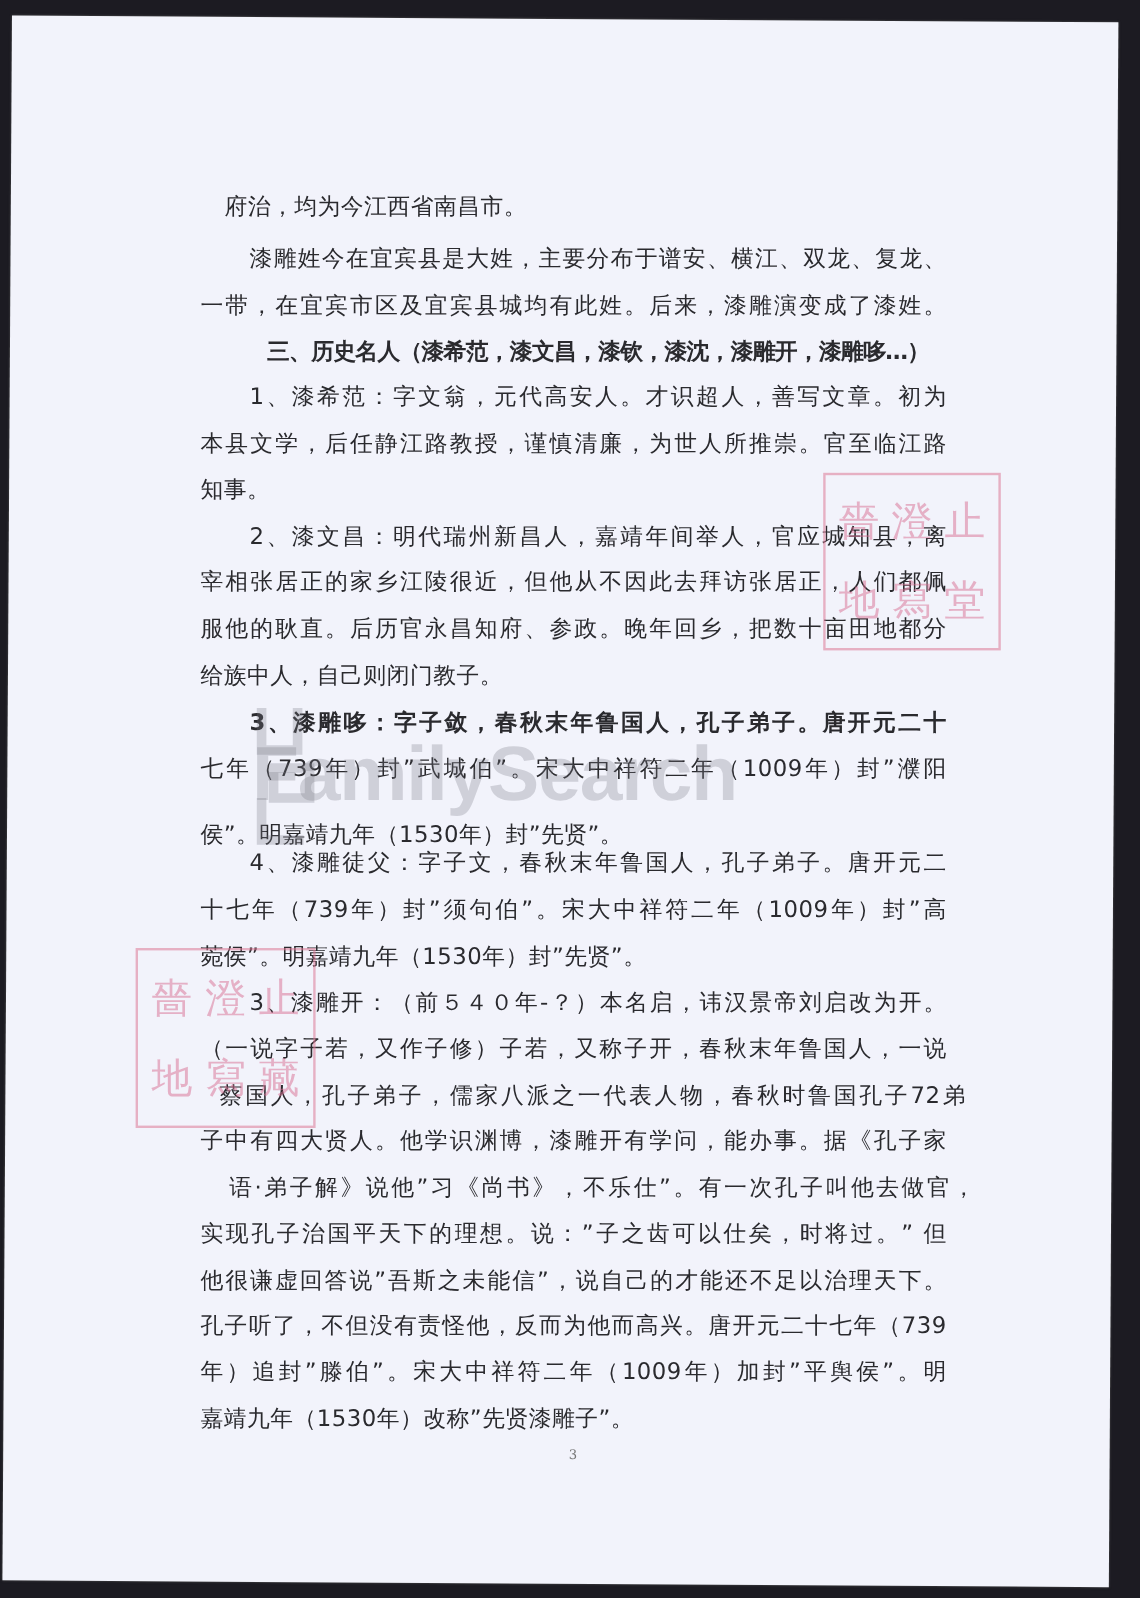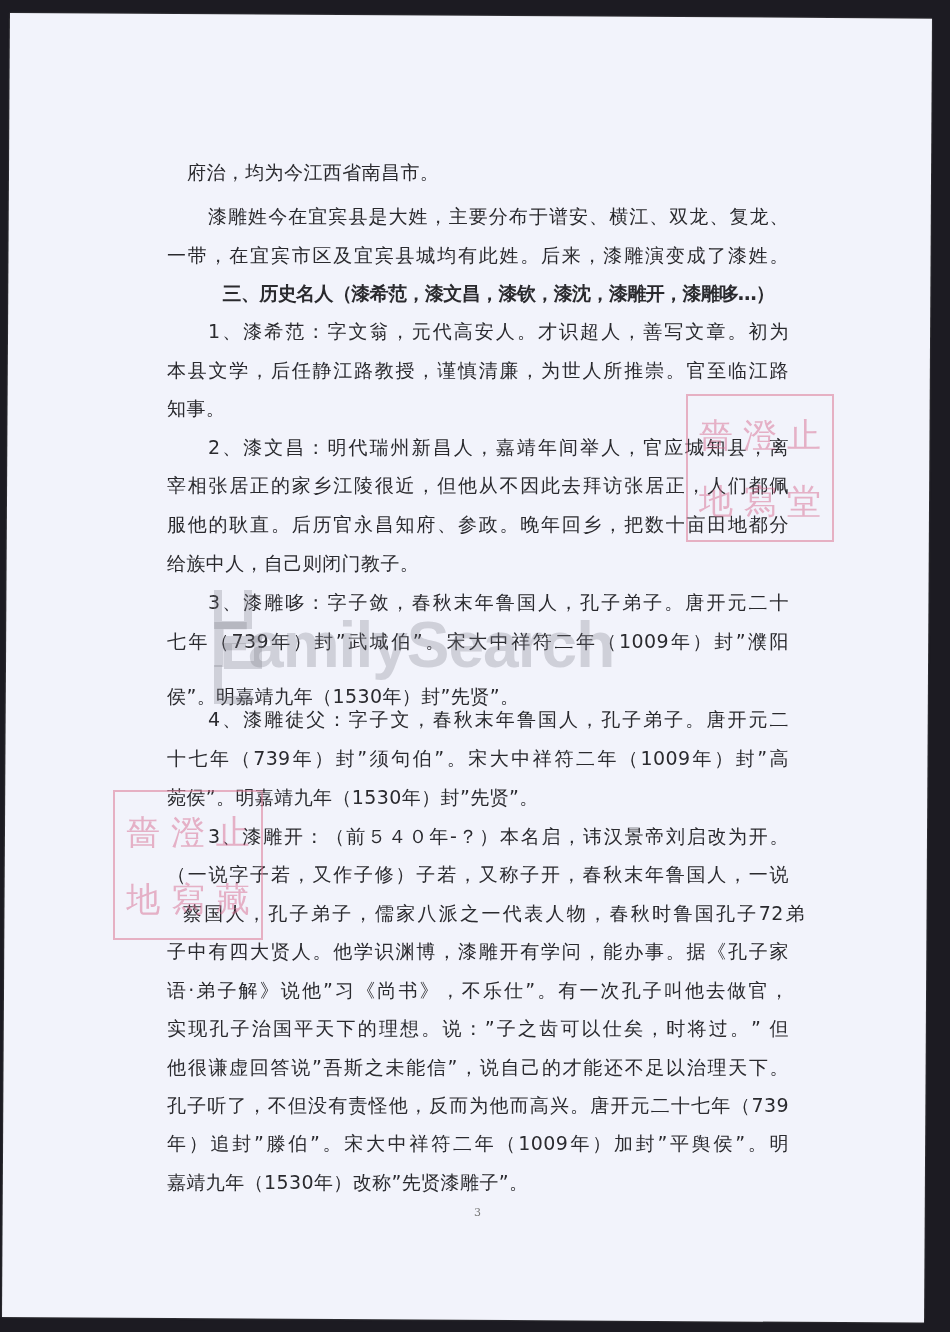--- a/index.html
+++ b/index.html
@@ -33,31 +33,31 @@
       <div class="line just" style="top: 204px; left: 208px; width: 581px;">漆雕姓今在宜宾县是大姓，主要分布于谱安、横江、双龙、复龙、</div>
       <div class="line just" style="top: 243px;">一带，在宜宾市区及宜宾县城均有此姓。后来，漆雕演变成了漆姓。</div>
       <div class="line head" style="top: 281px; left: 208px; width: 581px;">三、历史名人（漆希范，漆文昌，漆钦，漆沈，漆雕开，漆雕哆…）</div>
       <div class="line just" style="top: 319px; left: 208px; width: 581px;">1、漆希范：字文翁，元代高安人。才识超人，善写文章。初为</div>
       <div class="line just" style="top: 358px;">本县文学，后任静江路教授，谨慎清廉，为世人所推崇。官至临江路</div>
       <div class="line" style="top: 396px;">知事。</div>
       <div class="line just" style="top: 435px; left: 208px; width: 581px;">2、漆文昌：明代瑞州新昌人，嘉靖年间举人，官应城知县，离</div>
       <div class="line just" style="top: 473px;">宰相张居正的家乡江陵很近，但他从不因此去拜访张居正，人们都佩</div>
       <div class="line just" style="top: 512px;">服他的耿直。后历官永昌知府、参政。晚年回乡，把数十亩田地都分</div>
       <div class="line" style="top: 551px;">给族中人，自己则闭门教子。</div>
-      <div class="line just" style="top: 590px; left: 208px; width: 581px;">3、漆雕哆：字子敛，春秋末年鲁国人，孔子弟子。唐开元二十</div>
+      <div class="line just" style="top: 590px; left: 208px; width: 581px; font-weight: bold;">3、漆雕哆：字子敛，春秋末年鲁国人，孔子弟子。唐开元二十</div>
       <div class="line just" style="top: 629px;">七年（739年）封”武城伯”。宋大中祥符二年（1009年）封”濮阳</div>
       <div class="line" style="top: 684px;">侯”。明嘉靖九年（1530年）封”先贤”。</div>
       <div class="line just" style="top: 707px; left: 208px; width: 581px;">4、漆雕徒父：字子文，春秋末年鲁国人，孔子弟子。唐开元二</div>
       <div class="line just" style="top: 746px;">十七年（739年）封”须句伯”。宋大中祥符二年（1009年）封”高</div>
       <div class="line" style="top: 785px;">菀侯”。明嘉靖九年（1530年）封”先贤”。</div>
       <div class="line just" style="top: 824px; left: 208px; width: 581px;">3、漆雕开：（前５４０年-？）本名启，讳汉景帝刘启改为开。</div>
       <div class="line just" style="top: 862px;">（一说字子若，又作子修）子若，又称子开，春秋末年鲁国人，一说</div>
       <div class="line just" style="top: 901px; margin-left: 16px;">蔡国人，孔子弟子，儒家八派之一代表人物，春秋时鲁国孔子72弟</div>
       <div class="line just" style="top: 939px;">子中有四大贤人。他学识渊博，漆雕开有学问，能办事。据《孔子家</div>
-      <div class="line just" style="top: 978px;">语·弟子解》说他”习《尚书》，不乐仕”。有一次孔子叫他去做官，</div>
+      <div class="line just" style="top: 978px; margin-left: 24px;">语·弟子解》说他”习《尚书》，不乐仕”。有一次孔子叫他去做官，</div>
       <div class="line just" style="top: 1016px;">实现孔子治国平天下的理想。说：”子之齿可以仕矣，时将过。” 但</div>
       <div class="line just" style="top: 1055px;">他很谦虚回答说”吾斯之未能信”，说自己的才能还不足以治理天下。</div>
       <div class="line just" style="top: 1093px;">孔子听了，不但没有责怪他，反而为他而高兴。唐开元二十七年（739</div>
       <div class="line just" style="top: 1131px;">年）追封”滕伯”。宋大中祥符二年（1009年）加封”平舆侯”。明</div>
       <div class="line" style="top: 1170px;">嘉靖九年（1530年）改称”先贤漆雕子”。</div>
     </div>
 
   <svg class="wm-logo" viewBox="0 0 60 120">
     <g fill="none" stroke="rgba(120,120,130,0.28)" stroke-width="8">
       <path d="M10 5 L10 40 L40 40 L40 5"></path>

